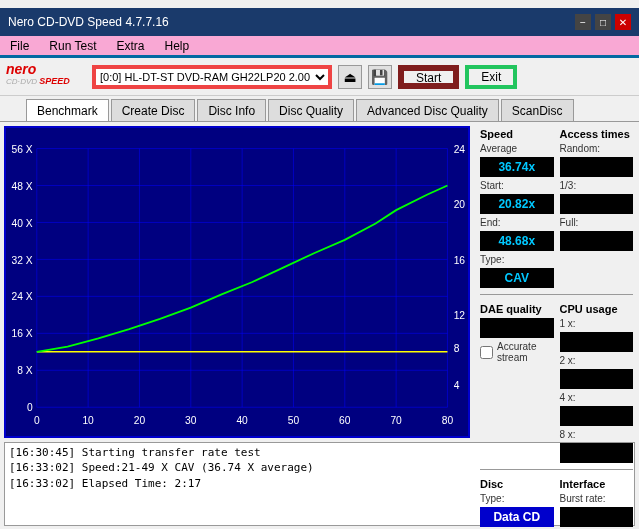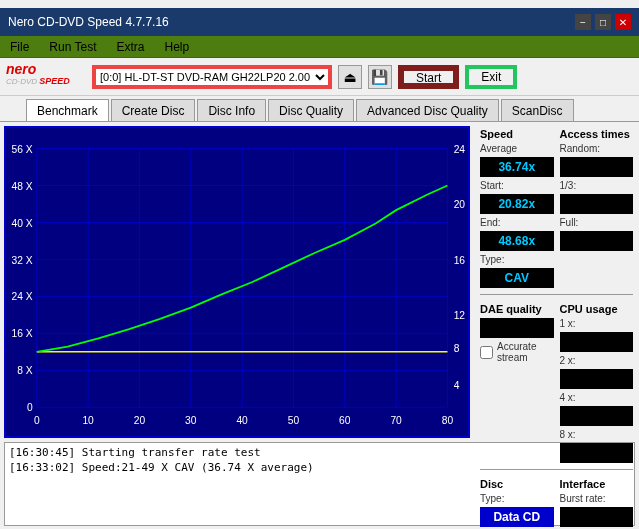--- a/index.html
+++ b/index.html
@@ -31,22 +31,22 @@
       color: white;
       font-size: 10px;
       display: flex; align-items: center; justify-content: center;
       cursor: pointer;
       border: none;
     }
     .title-btn.close { background: #c00; }
 
     
     .menu-bar {
-      background: #4d7c0f;
-      border-bottom: 1px solid #0369a1;
+      background: #f9a8d4;
+      border-bottom: 3px solid #0369a1;
       display: flex;
       padding: 2px 4px;
       gap: 8px;
       height: 22px;
       align-items: center;
     }
     .menu-item {
       font-size: 12px;
       cursor: pointer;
       padding: 2px 6px;
@@ -426,13 +426,14 @@
         <div class="data-box-empty"></div>
       </div>
     </div>
 
   </div>
 </div>
 
 <div class="log-area" id="log-area">
     <div class="log-line">[16:30:45]  Starting transfer rate test</div>
     <div class="log-line">[16:33:02]  Speed:21-49 X CAV (36.74 X average)</div>
+    <div class="log-line">[16:33:02]  Elapsed Time: 2:17</div>
   </div>
 
 </body></html>

